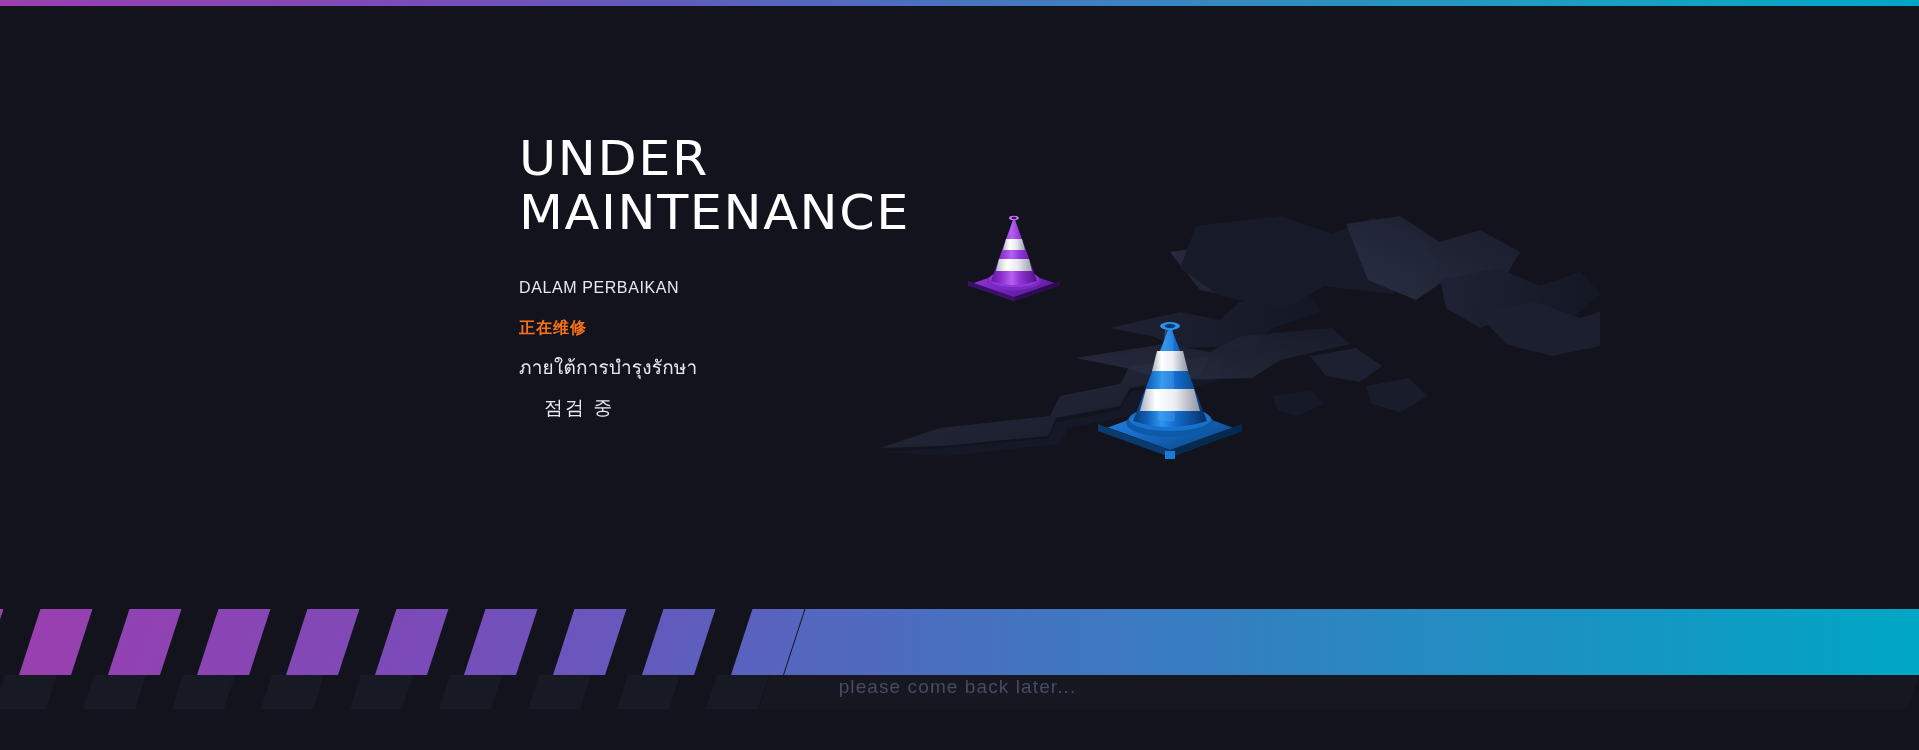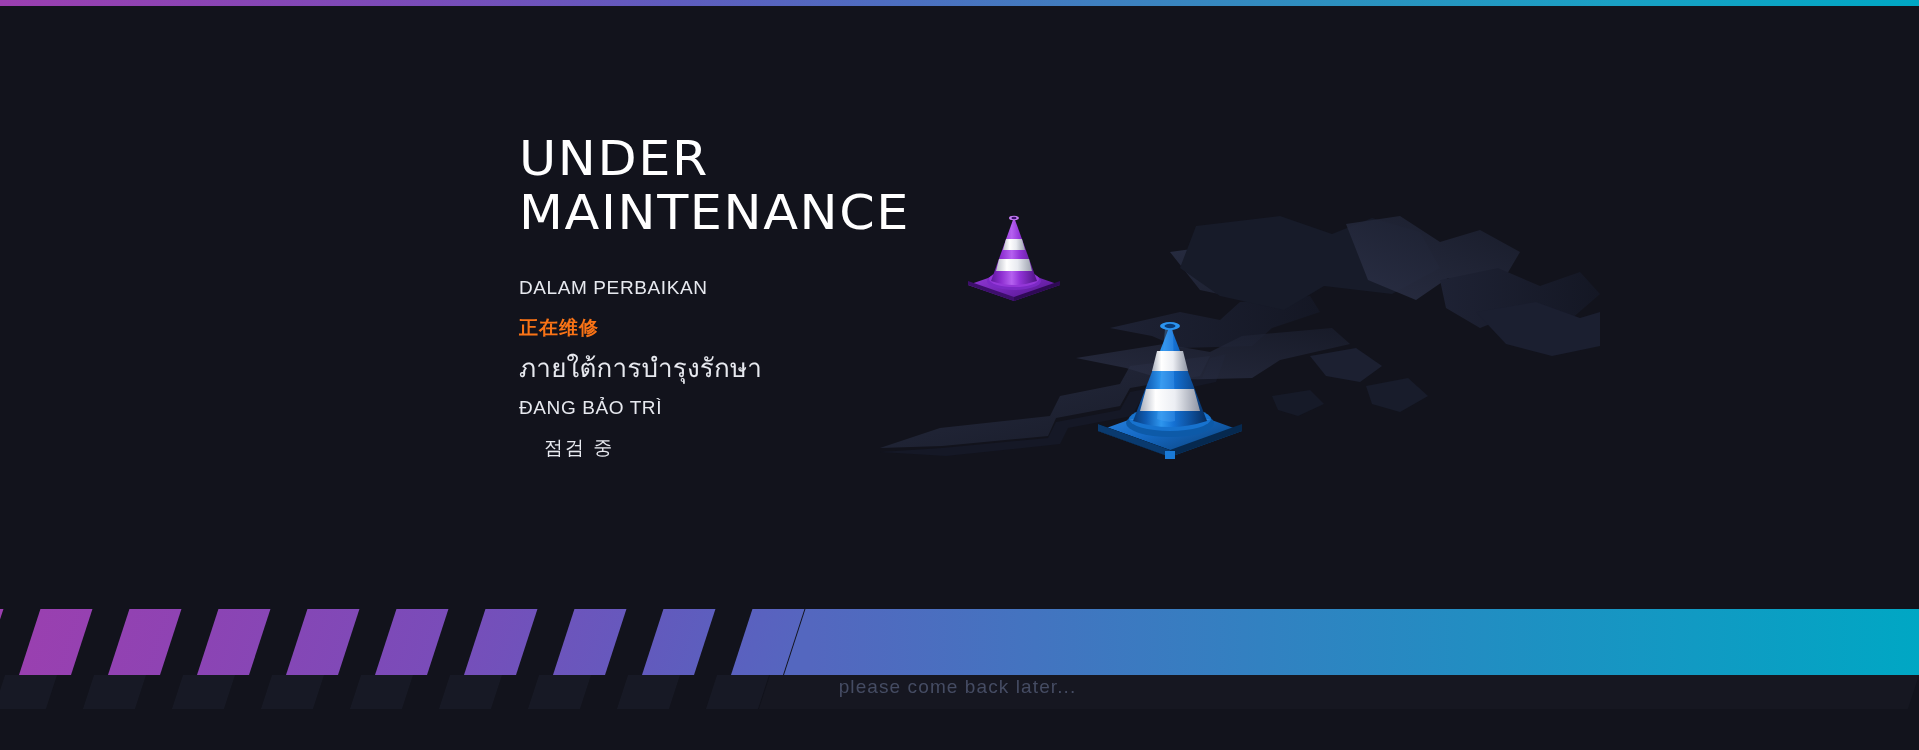--- a/index.html
+++ b/index.html
@@ -48,28 +48,28 @@
     transform-origin:left center;
   }
 
   
   .translations {
     position:absolute; left:519px; top:262px;
     display:flex; flex-direction:column;
   }
   .tr-line {
     color:#e7e9ef;
-    font-size:19px;
+    font-size:16px;
     line-height:40px;
     letter-spacing:0.6px;
     white-space:nowrap;
   }
   .tr-line.bold { font-weight:700; color:#f97316; letter-spacing:1px; }
   .tr-line.cjk  { font-size:19px; letter-spacing:2px;margin-left:25px; }
-  .tr-line.thai { font-size:26px; letter-spacing:0.2px; }
+  .tr-line.thai { font-size:19px; letter-spacing:0.2px; }
 
   
   .ground { position:absolute; left:880px; top:210px; width:720px; height:260px; }
   .ground svg { display:block; }
 
   
   .cone { position:absolute; }
   .cone svg { display:block; }
   .cone-small { left:965px; top:205px; }
   .cone-large { left:1095px; top:313px; }
@@ -139,21 +139,20 @@
 
     <div class="headline-block">
       <div class="headline">UNDER</div>
       <div class="headline">MAINTENANCE</div>
     </div>
 
     <div class="translations">
       <div class="tr-line">DALAM PERBAIKAN</div>
       <div class="tr-line bold">正在维修</div>
       <div class="tr-line thai">ภายใต้การบำรุงรักษา</div>
-      <div class="tr-line">ĐANG BẢO TRÌ</div>
       <div class="tr-line cjk">점검 중</div>
     </div>
 
     <div class="ground">
       <svg width="720" height="260" viewBox="0 0 720 260" xmlns="http://www.w3.org/2000/svg">
         <defs>
           <linearGradient id="crackA" x1="0" y1="0" x2="1" y2="1">
             <stop offset="0%" stop-color="#272c41"></stop>
             <stop offset="100%" stop-color="#171a27"></stop>
           </linearGradient>

